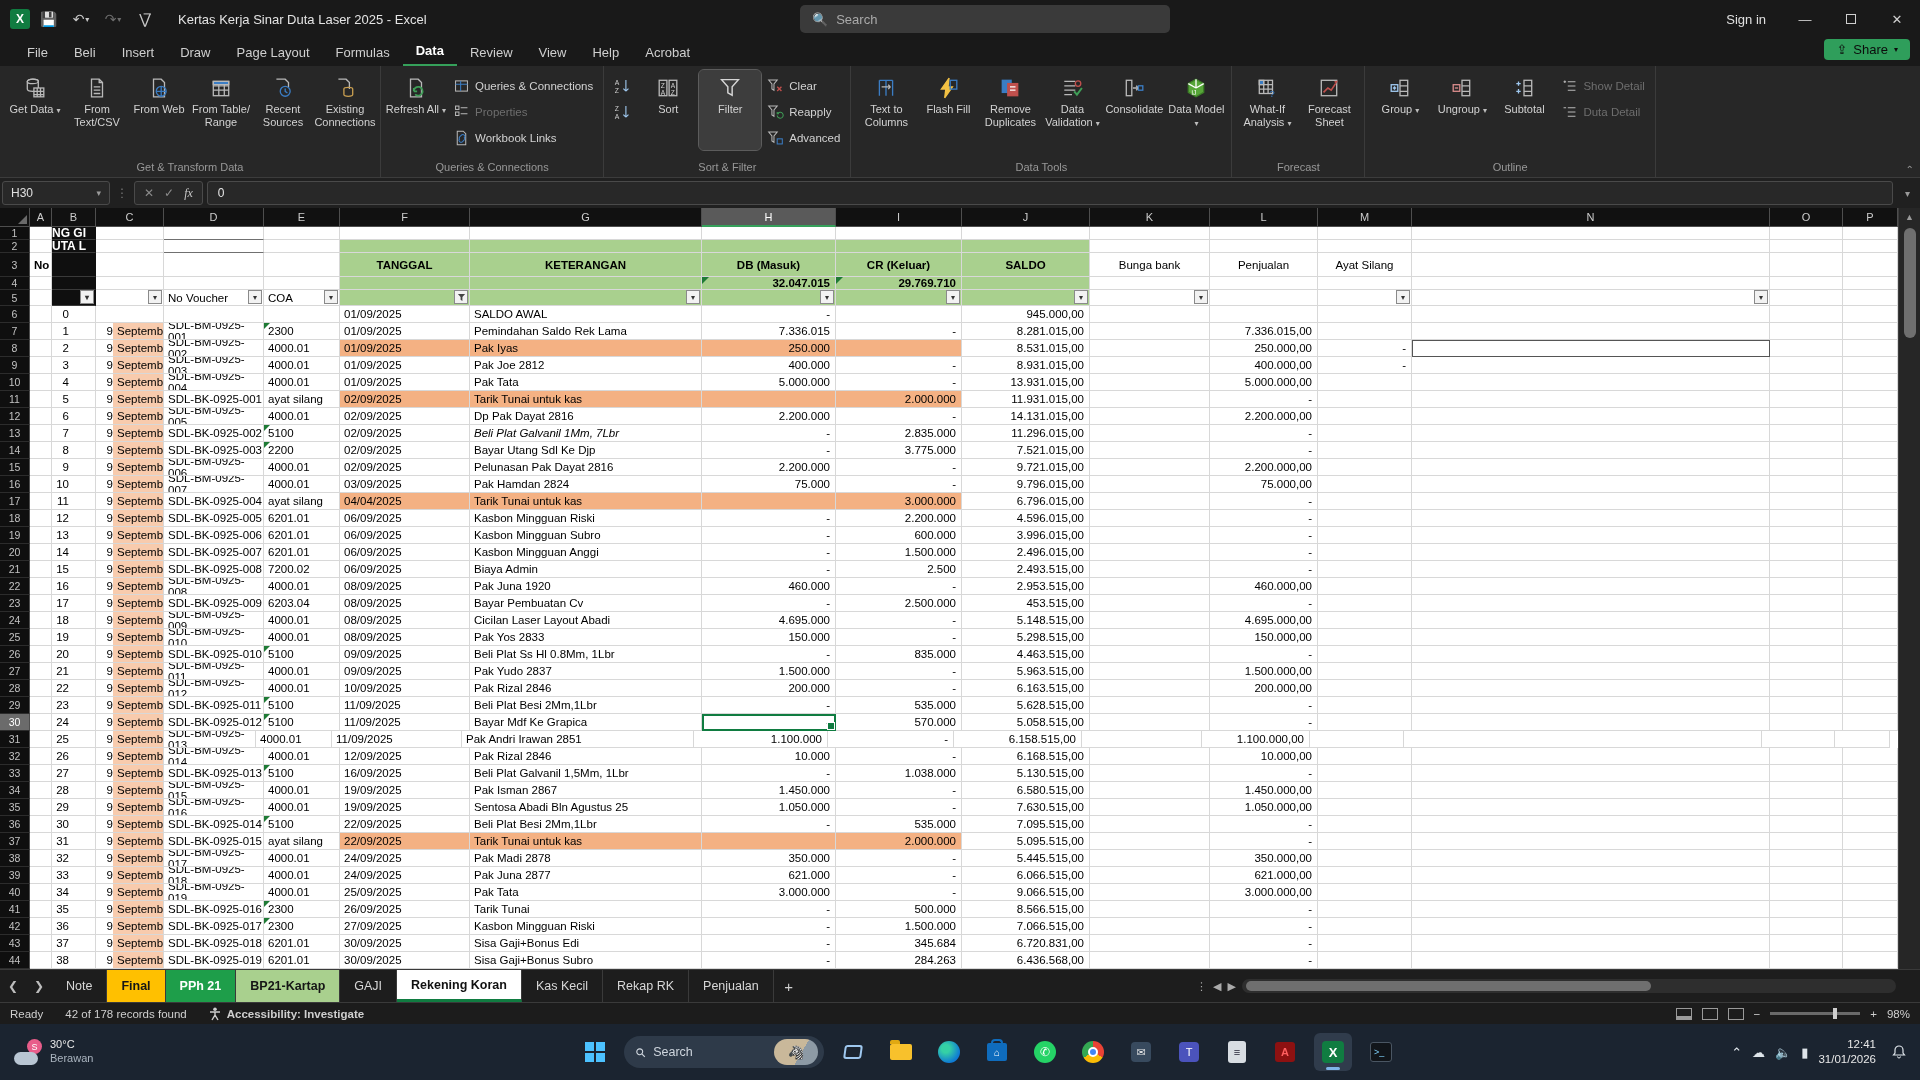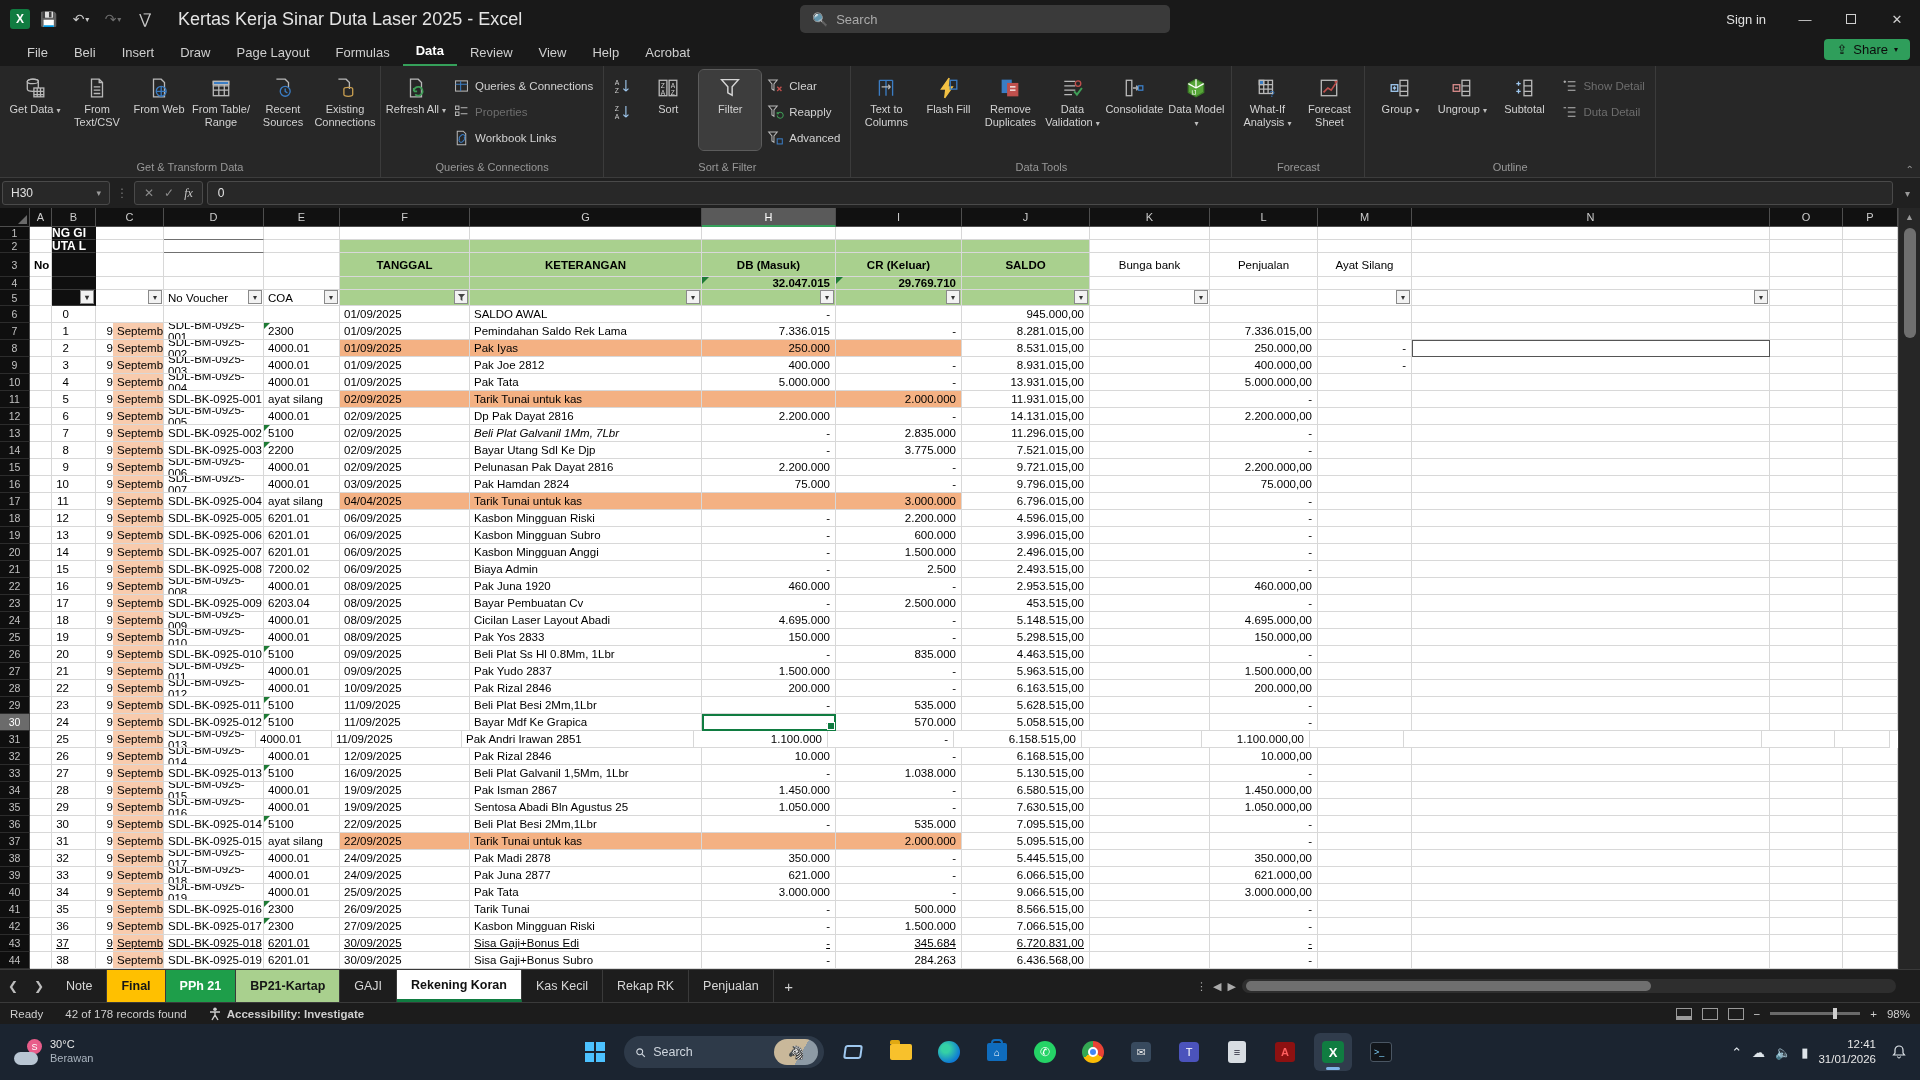--- a/index.html
+++ b/index.html
@@ -7,21 +7,21 @@
   body{font-family:"Liberation Sans",sans-serif;-webkit-font-smoothing:antialiased}
   #app{width:1920px;height:1080px;display:flex;flex-direction:column;background:#1c1c1c}
 
   
   #titlebar{height:38px;background:#191919;display:flex;align-items:center;color:#d6d6d6;flex:0 0 auto}
   .qat{display:flex;align-items:center;gap:6px;padding:0 10px}
   .xlogo{width:20px;height:20px;border-radius:3px;background:#107c41;color:#fff;font-weight:bold;display:flex;align-items:center;justify-content:center;font-size:12px}
   .qbtn{width:26px;height:26px;display:flex;align-items:center;justify-content:center;border-radius:4px;font-size:14px;color:#c8c8c8}
   .qbtn .cv{font-size:8px;margin-left:1px}
   .dim{color:#6c6c6c}
-  #title-text{font-size:18px;color:#e4e4e4;margin-left:10px;white-space:nowrap}
+  #title-text{font-size:13px;color:#e4e4e4;margin-left:10px;white-space:nowrap}
   #tb-search{position:absolute;left:800px;top:5px;width:370px;height:28px;background:#3a3a3a;border-radius:5px;display:flex;align-items:center;gap:8px;padding:0 12px;color:#aaa;font-size:13px}
   #tb-right{margin-left:auto;display:flex;align-items:center;height:38px}
   #signin{font-size:13px;color:#e0e0e0;padding:0 16px}
   .winbtn{width:46px;height:38px;display:flex;align-items:center;justify-content:center;color:#cfcfcf;font-size:13px}
   .maxi{width:10px;height:10px;border:1px solid #cfcfcf}
 
   
   #ribbontabs{height:28px;background:#191919;display:flex;align-items:flex-end;padding-left:14px;flex:0 0 auto;position:relative}
   .rtab{font-size:13px;color:#cfcfcf;padding:4px 13px 6px;cursor:default}
   .rtab.active{color:#fff;font-weight:bold;border-bottom:2.5px solid #35a05a}
@@ -1480,21 +1480,21 @@
           <div class="cell num" style="width: 134px;">-</div>
           <div class="cell num" style="width: 126px;">1.500.000</div>
           <div class="cell num" style="width: 128px;">7.066.515,00</div>
           <div class="cell num" style="width: 120px;"></div>
           <div class="cell num" style="width: 108px;">-</div>
           <div class="cell num" style="width: 94px;"></div>
           <div class="cell " style="width: 358px;"></div>
           <div class="cell " style="width: 73px;"></div>
           <div class="cell " style="width: 55px;"></div>
         </div>
-        <div class="grow" style="height: 17px; text-decoration: underline;">
+        <div class="grow" style="height: 17px;">
           <div class="gut" style="width: 30px;">43</div>
           <div class="cell " style="width: 22px;"></div>
           <div class="cell num" style="width: 44px; padding-right: 26px;">37</div>
           <div class="cell " style="width: 68px;">
             <span class="mn">9</span>
             <span class="ms">September</span>
           </div>
           <div class="cell txt" style="width: 100px;">SDL-BK-0925-018</div>
           <div class="cell txt" style="width: 76px;">6201.01</div>
           <div class="cell txt" style="width: 130px;">30/09/2025</div>

